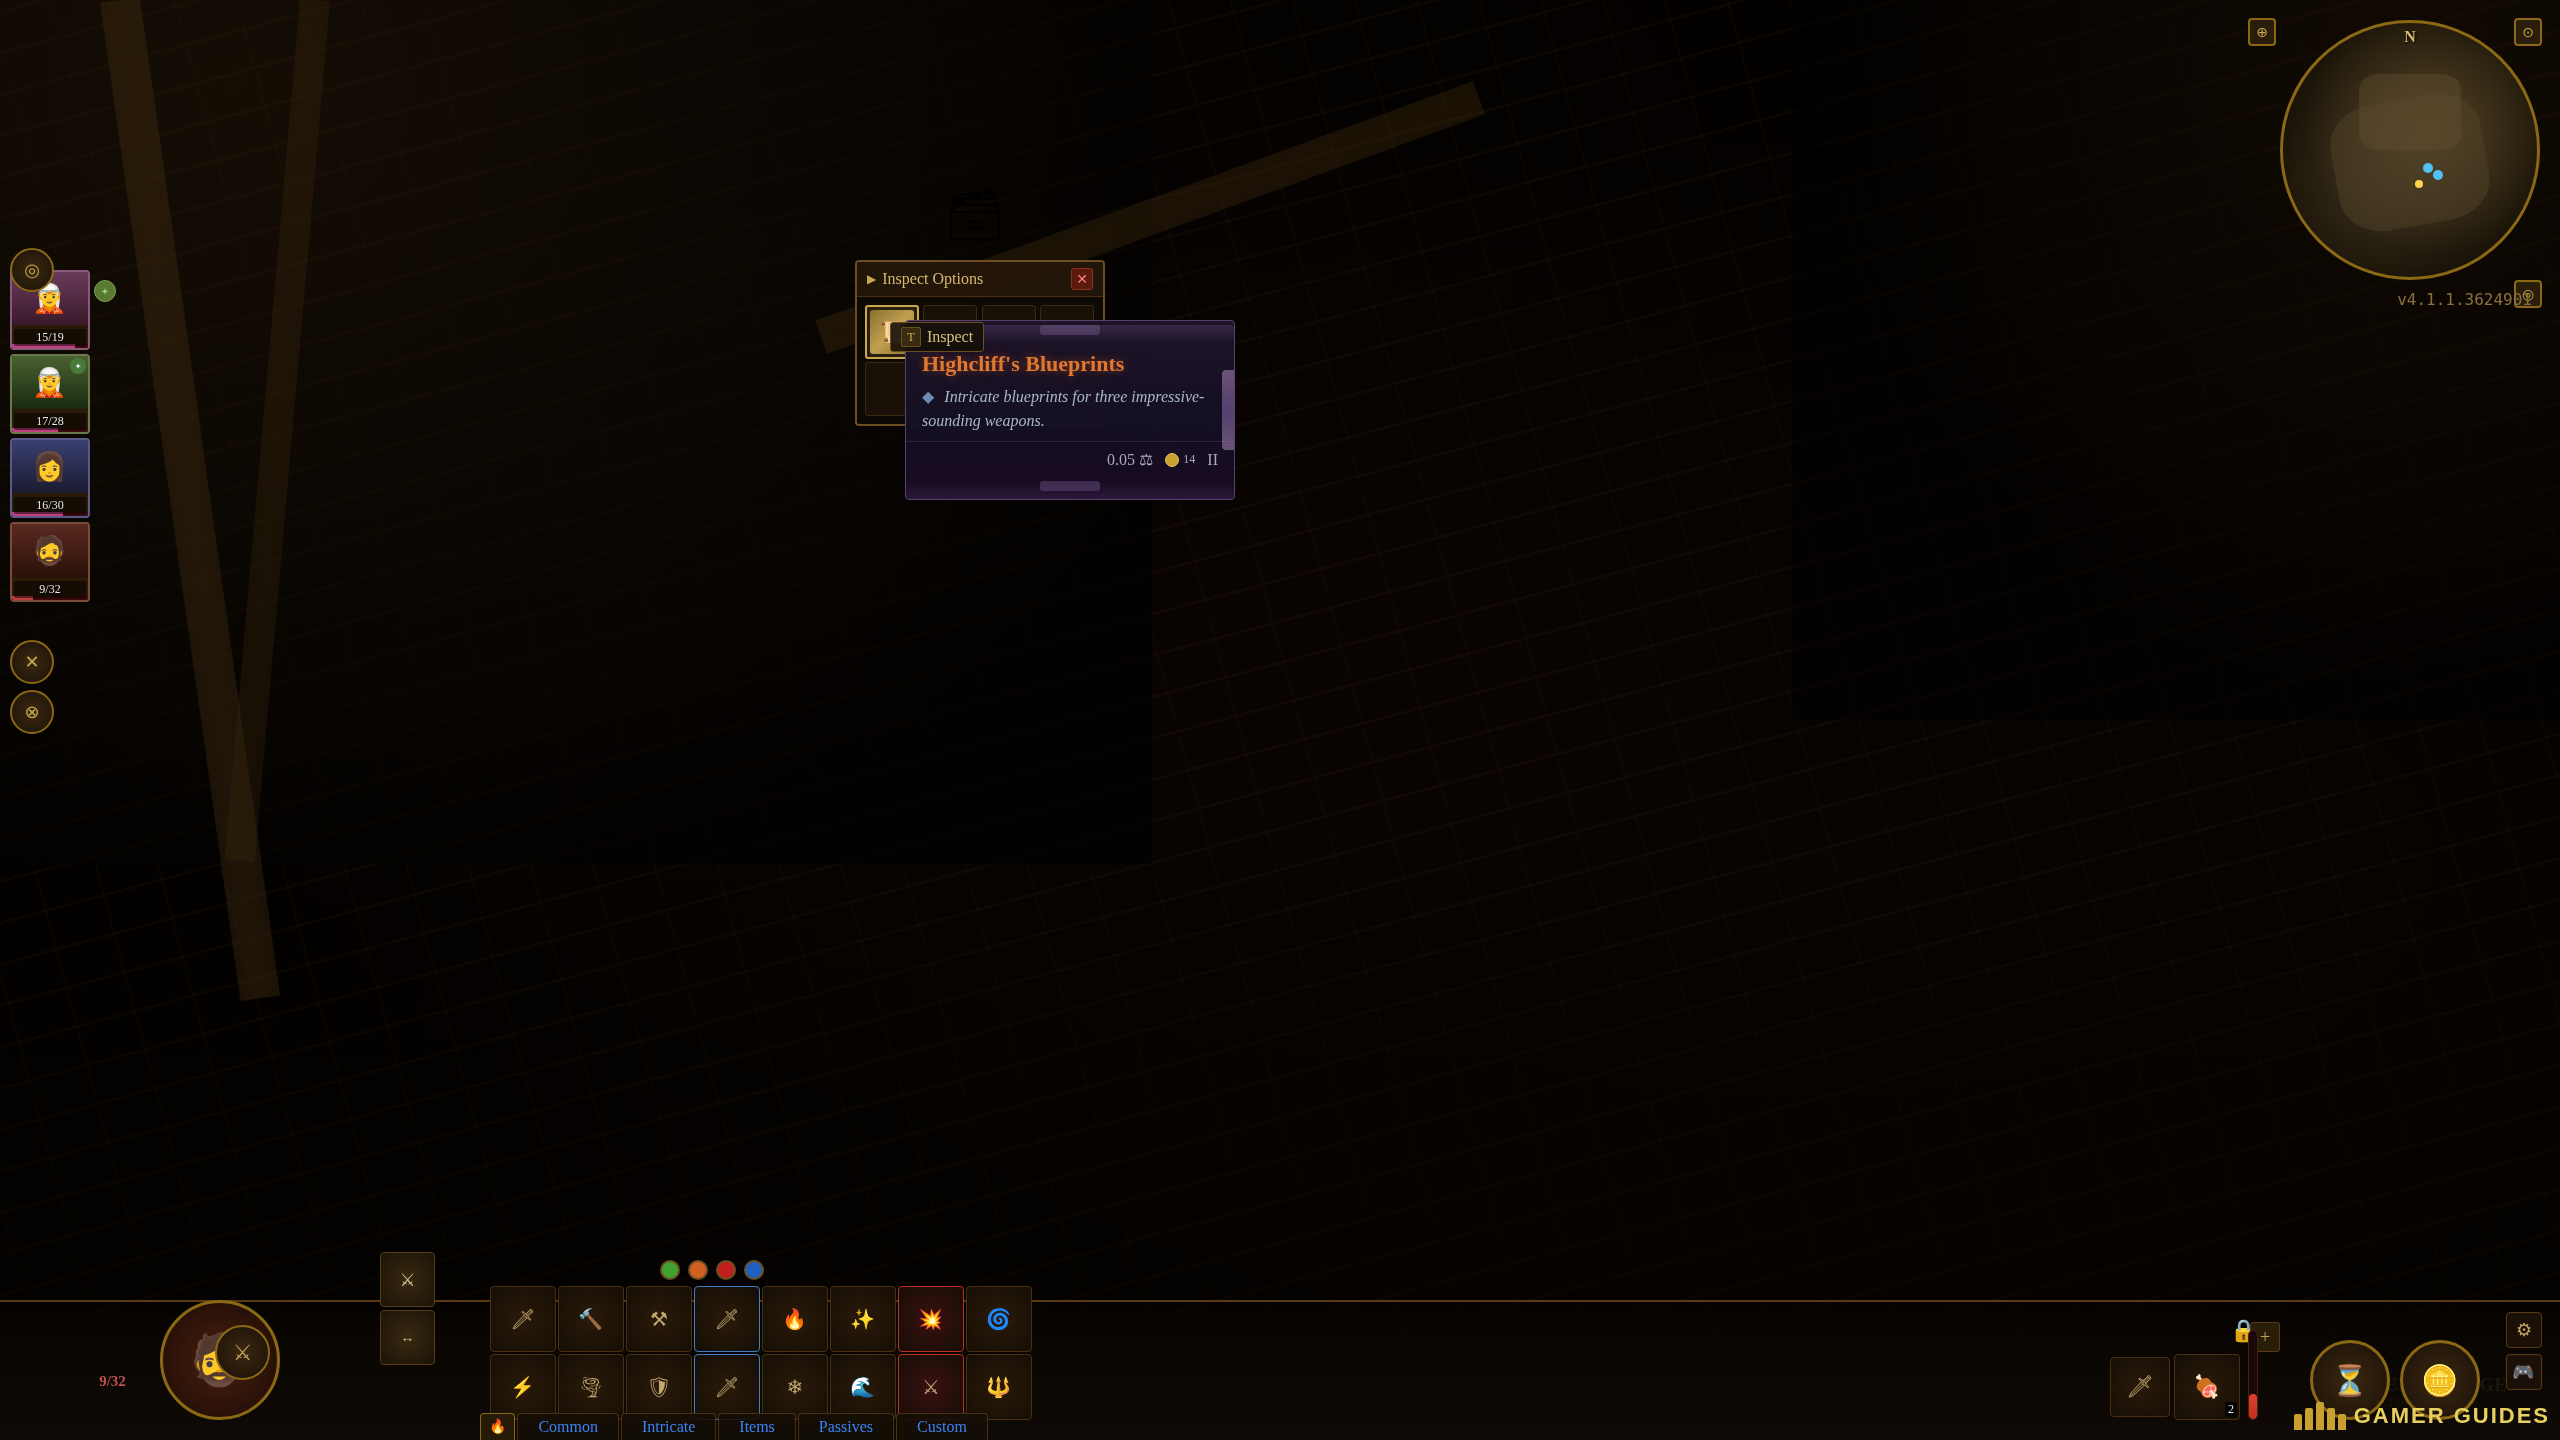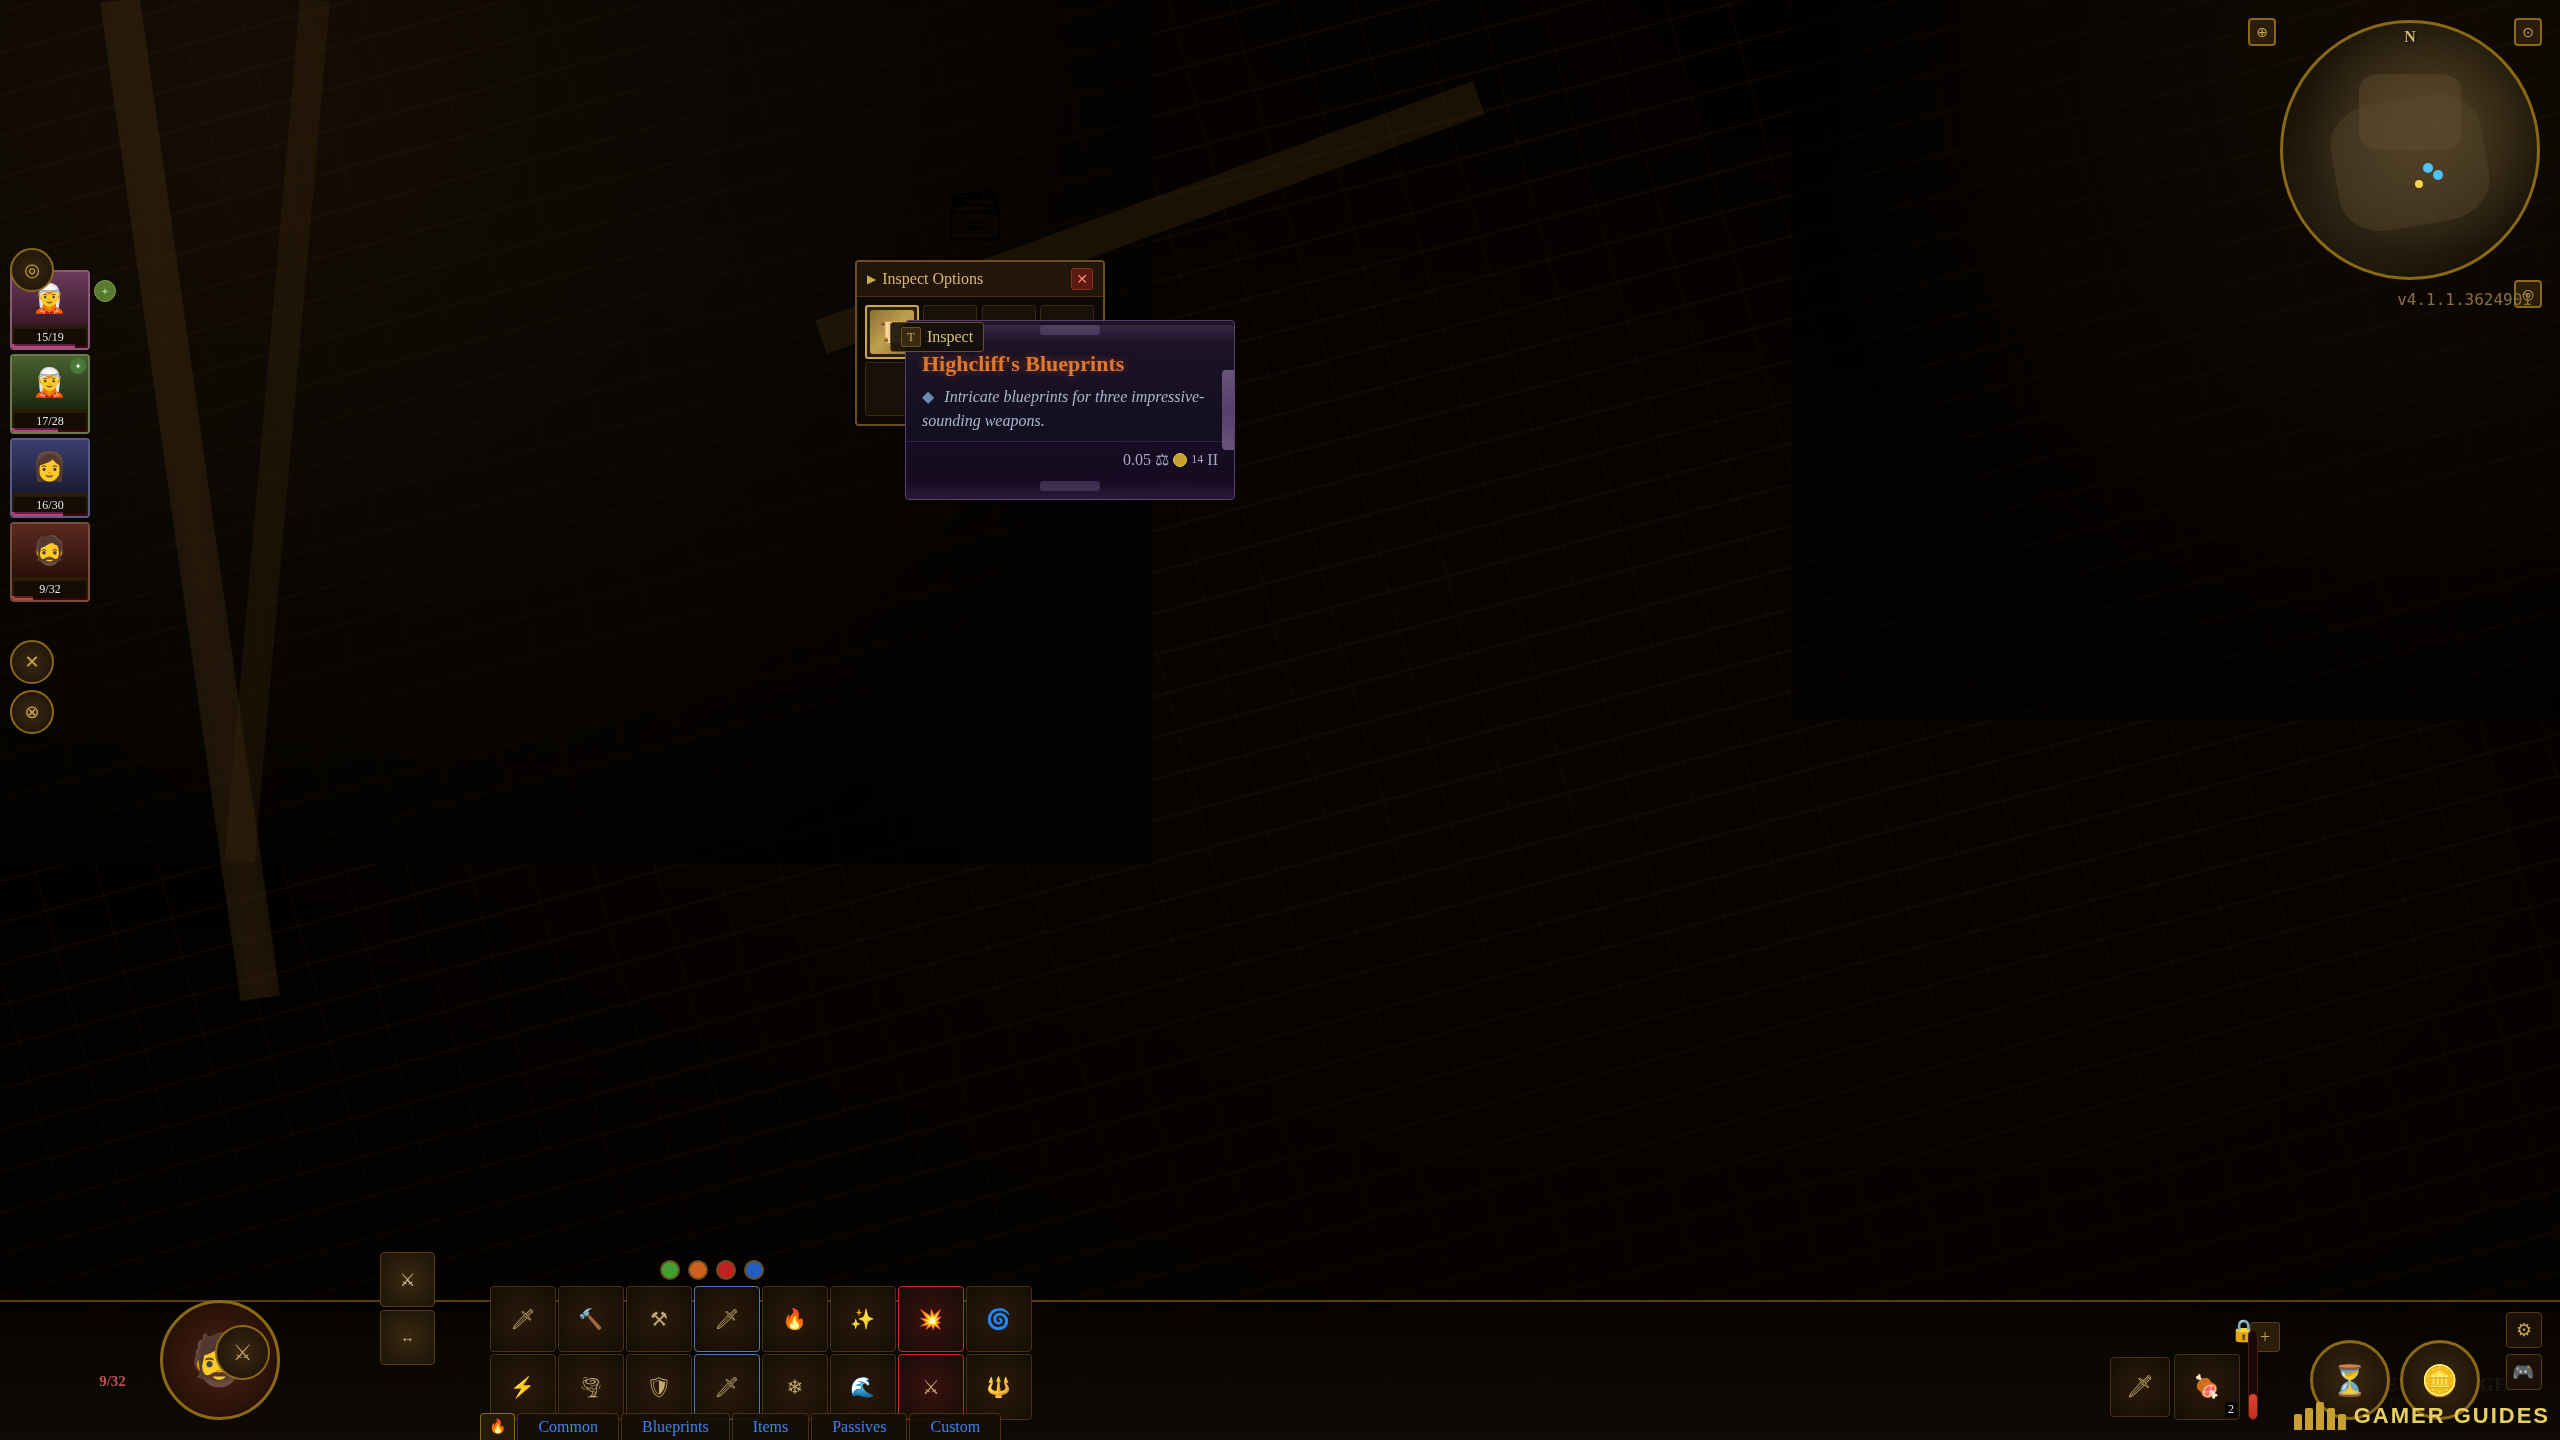--- a/index.html
+++ b/index.html
@@ -382,21 +382,21 @@
       font-style: italic;
       line-height: 1.5;
     }
 
     #tooltip-footer {
       display: flex;
       align-items: center;
       justify-content: flex-end;
       padding: 8px 16px;
       border-top: 1px solid rgba(90,60,120,0.4);
-      gap: 4px;
+      gap: 12px;
     }
 
     .tooltip-weight {
       color: #a8a8c0;
       font-size: 16px;
     }
 
     .tooltip-gold {
       color: #a8a8c0;
       font-size: 12px;
@@ -948,21 +948,21 @@
 
   <div class="plus-minus-btn" style="bottom:88px;right:280px;">+</div>
 
   <div style="position:absolute;bottom:20px;right:302px;width:10px;height:90px;background:#1a0808;border-radius:5px;overflow:hidden;border:1px solid #4a2010;">
     <div style="position:absolute;bottom:0;left:0;right:0;height:28%;background:linear-gradient(0deg,#c03020 0%,#e04030 100%);border-radius:5px;"></div>
   </div>
 
   <div id="tab-bar">
     <div class="tab-btn active" style="padding:4px 8px;font-size:14px;">🔥</div>
     <div class="tab-btn">Common</div>
-    <div class="tab-btn">Blueprints</div>
+    <div class="tab-btn">Intricate</div>
     <div class="tab-btn">Items</div>
     <div class="tab-btn">Passives</div>
     <div class="tab-btn">Custom</div>
   </div>
 
   <div id="right-btns">
     <div class="right-circle-btn" style="width:80px;height:80px;">⏳</div>
     <div class="right-circle-btn" style="width:80px;height:80px;">🪙</div>
   </div>
 

